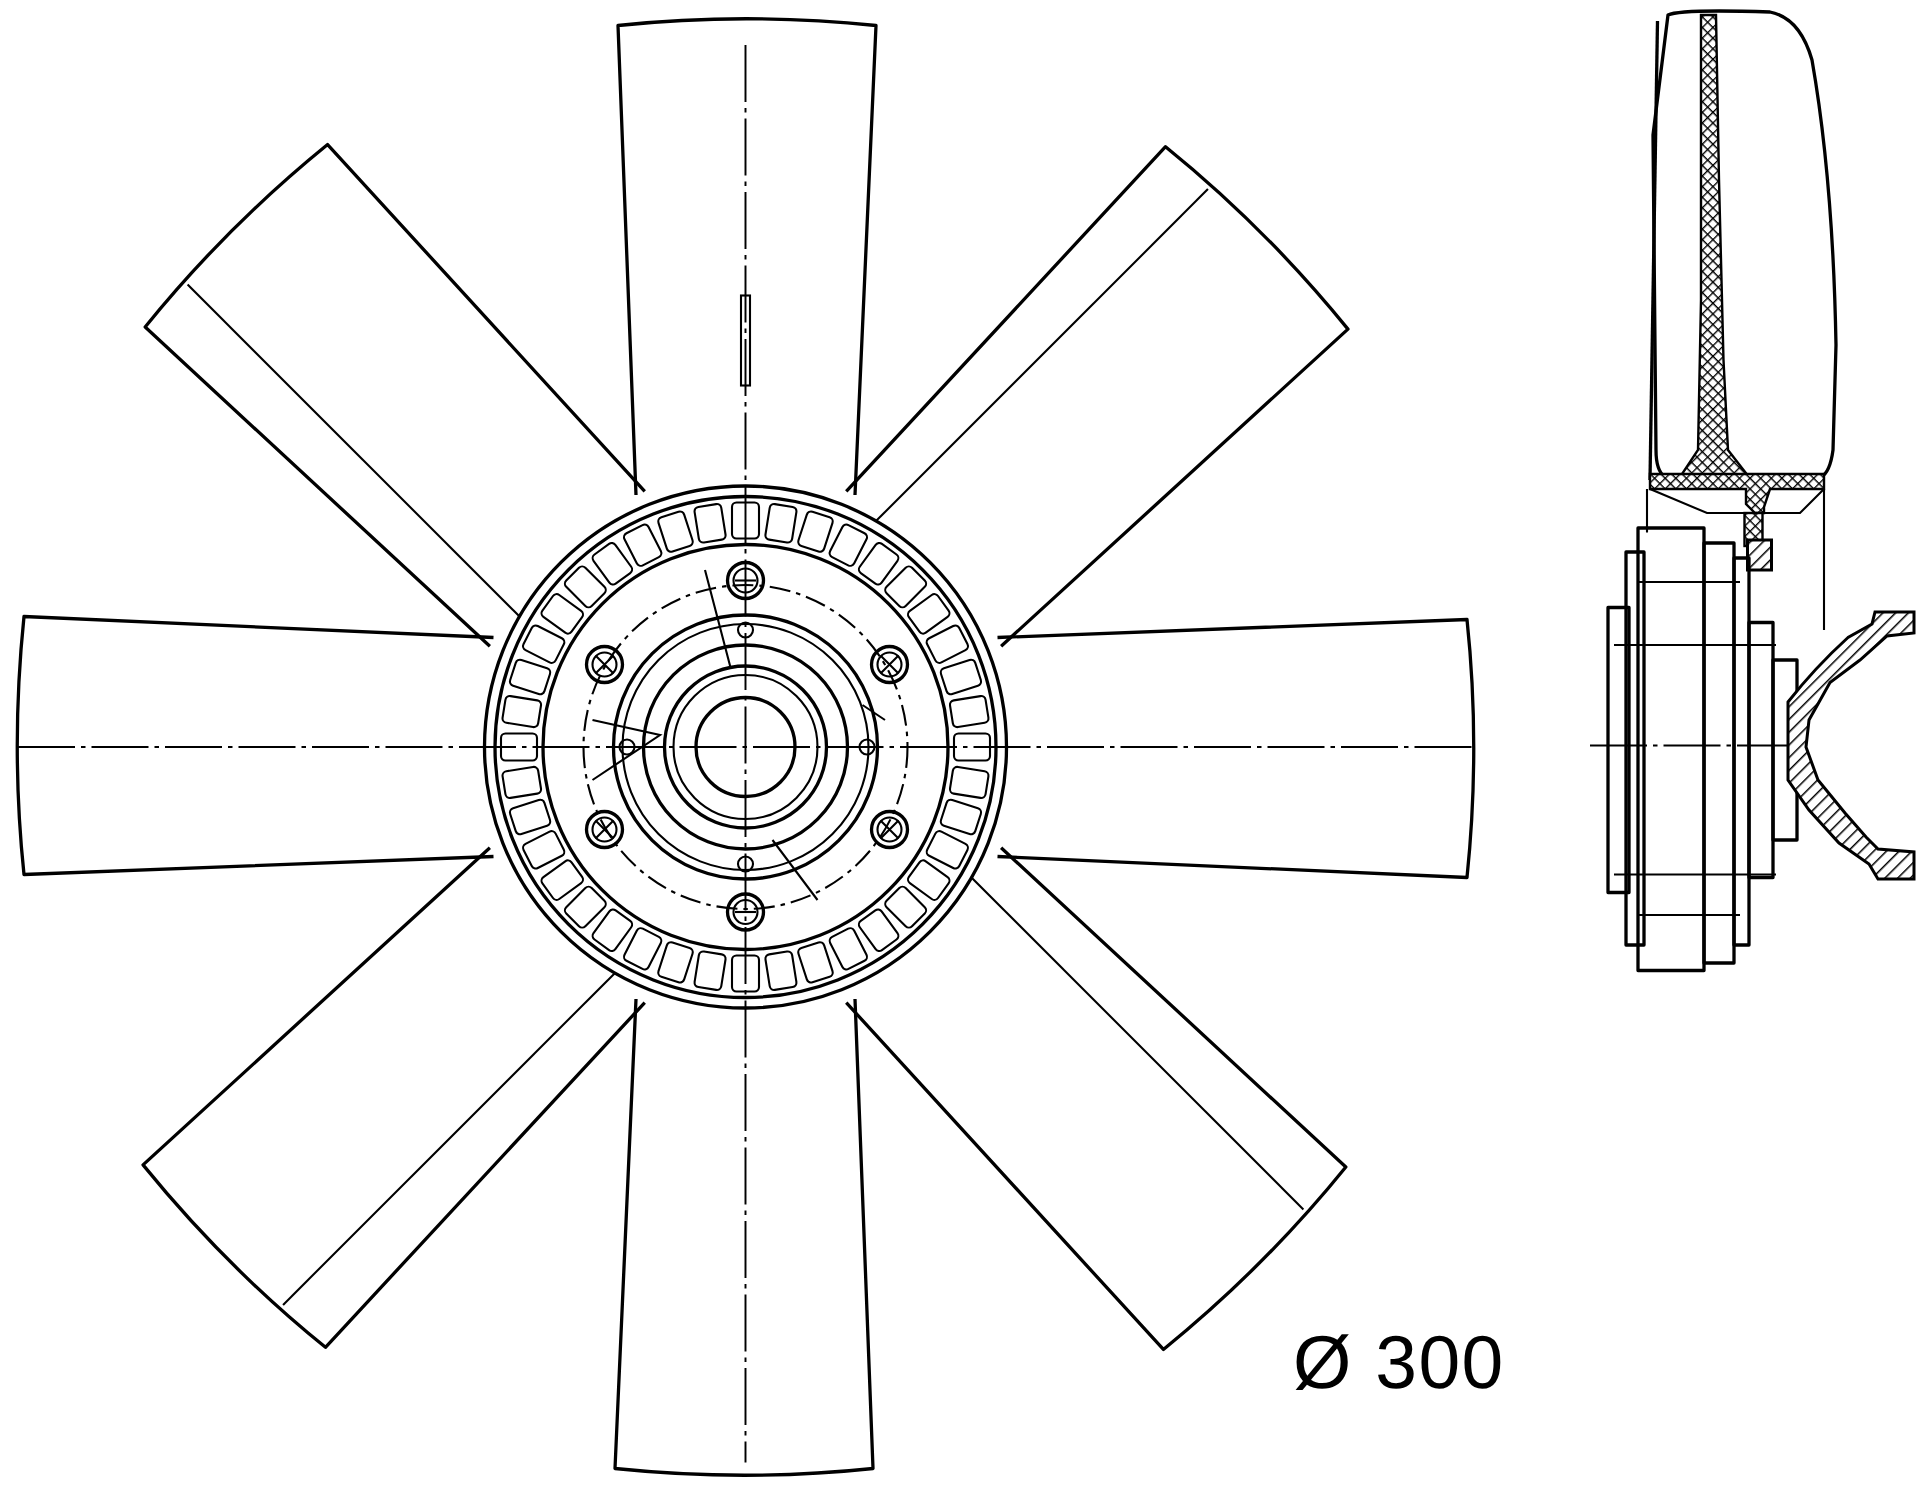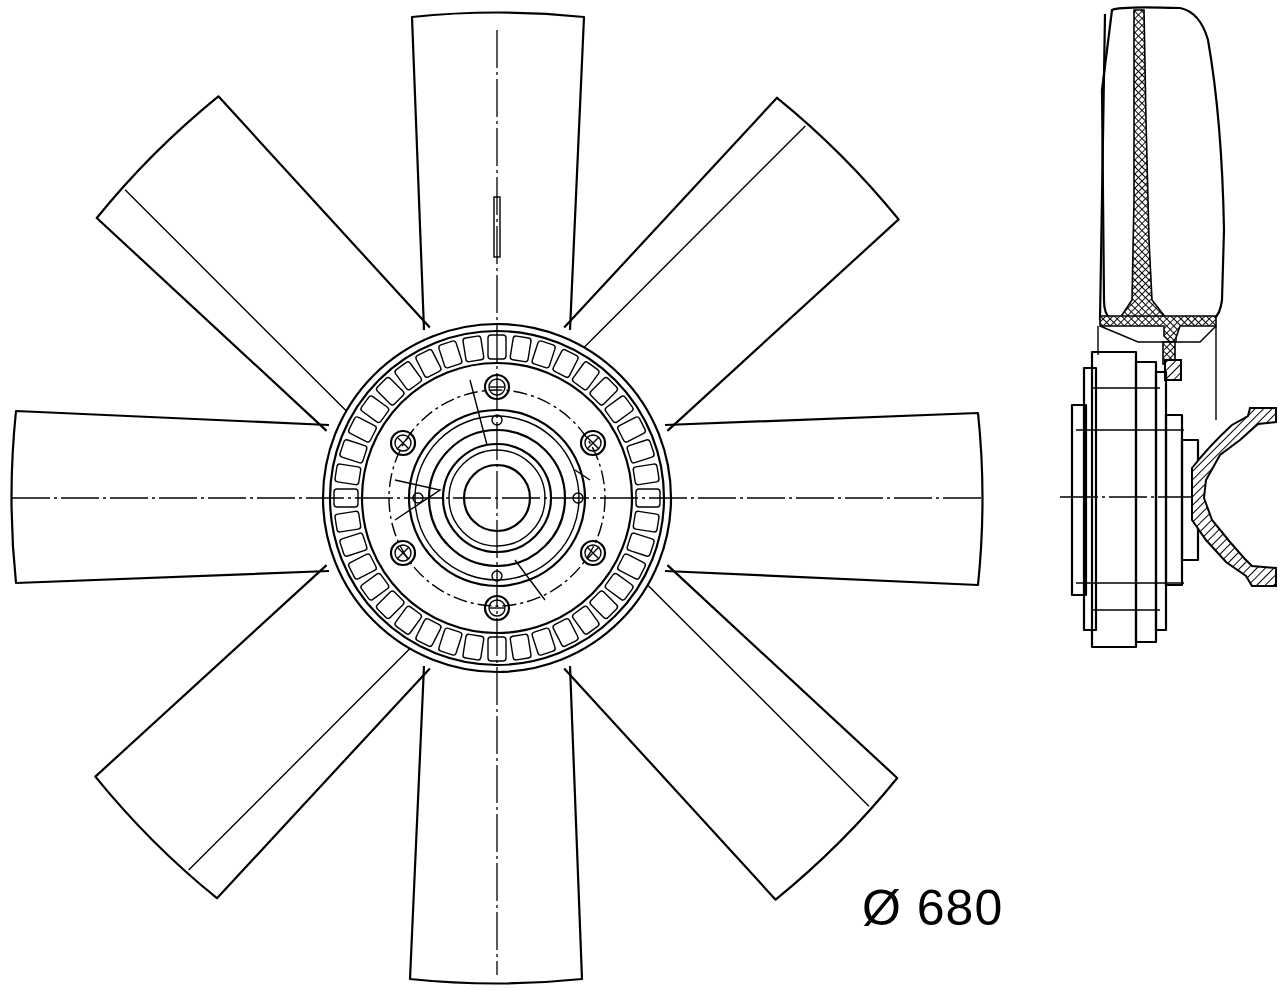--- a/index.html
+++ b/index.html
@@ -192,13 +192,13 @@
       <line class="thin" x1="1076" y1="430" x2="1184" y2="430"></line>
       <line class="thin" x1="1076" y1="583" x2="1184" y2="583"></line>
       <line class="thin" x1="1092" y1="388" x2="1160" y2="388"></line>
       <line class="thin" x1="1092" y1="610" x2="1160" y2="610"></line>
     </g>
 
     <path class="hatch" d="M1192 468 Q1210 445 1232 425 L1248 416 L1250 408 L1276 408 L1276 422 L1258 424 L1240 440 L1220 455 L1206 480 L1204 498 L1212 520 L1230 542 L1244 558 L1252 566 L1276 568 L1276 586 L1252 586 L1246 576 L1226 562 L1206 540 L1192 520 Z"></path>
   </g>
 </svg>
 
-<div class="label">Ø 680</div>
+<div class="label">Ø 300</div>
 
 </body></html>

